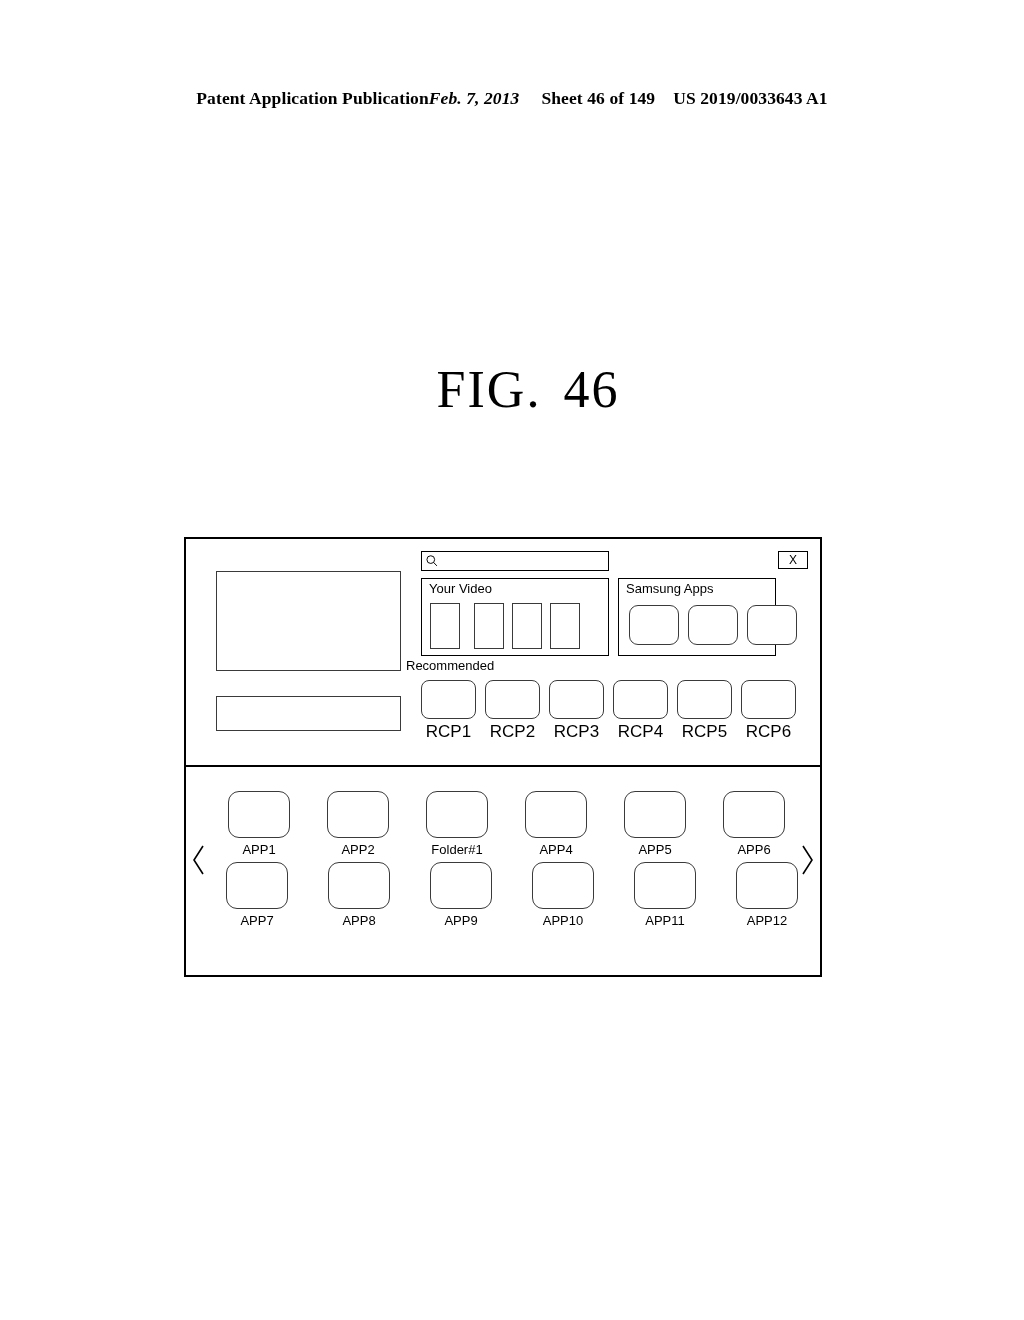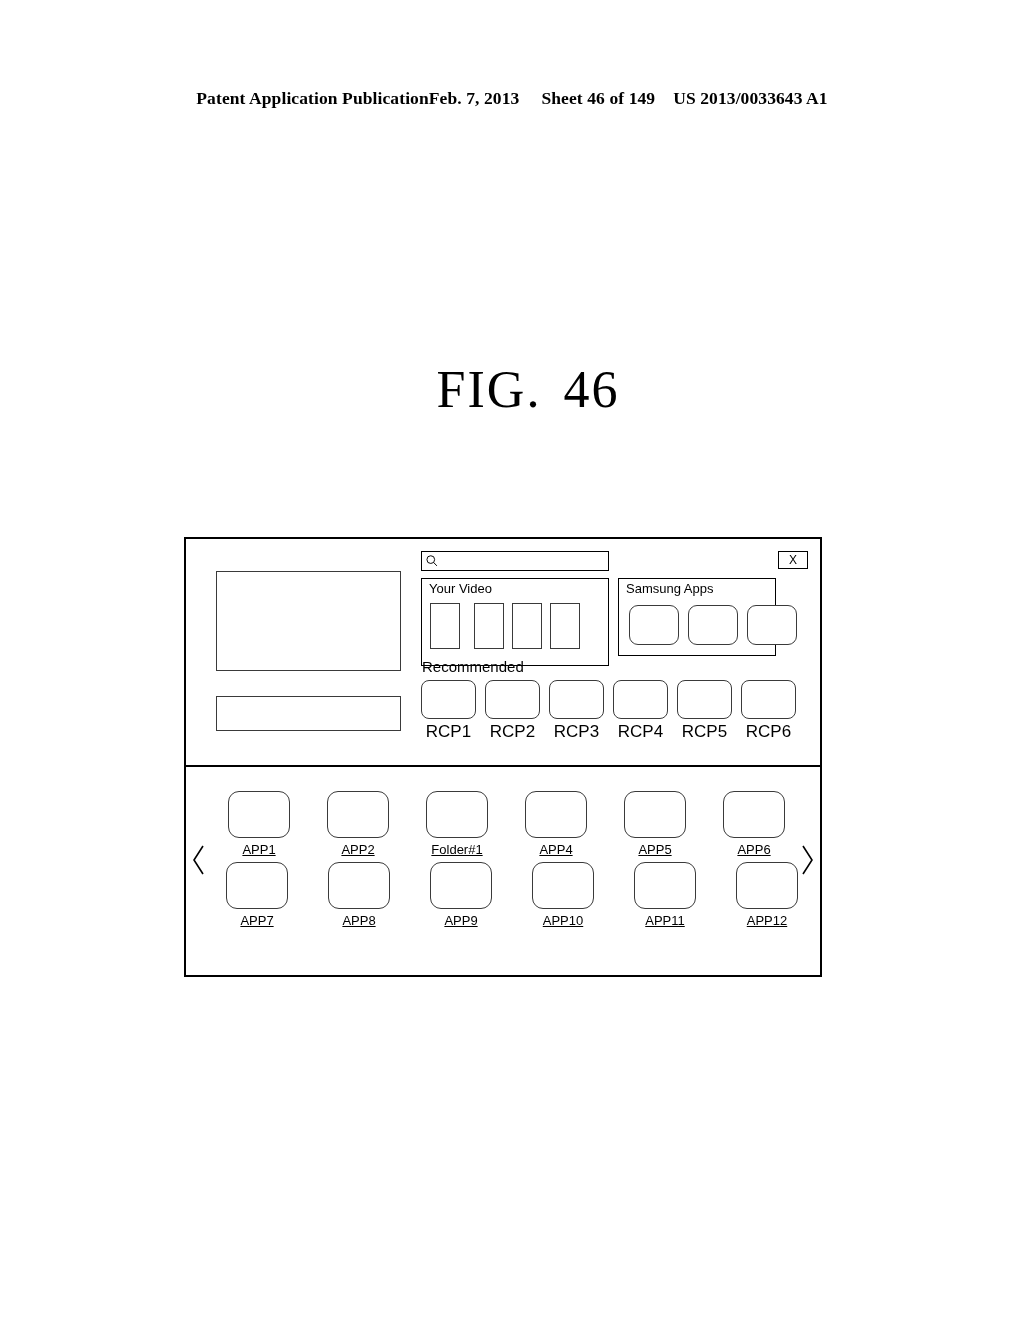--- a/index.html
+++ b/index.html
@@ -25,21 +25,21 @@
     display: flex;
     justify-content: center;
     align-items: baseline;
     font-family: "Liberation Serif", serif;
     font-weight: bold;
     font-size: 17.5px;
     letter-spacing: 0.1px;
     white-space: nowrap;
   }
   .patent-header .seg-pub   { }
-  .patent-header .seg-date  { margin-right: 22px; }
+  .patent-header .seg-date  { margin-right: 22px; font-style: italic; }
   .patent-header .seg-sheet { margin-right: 18px; }
 
   
   .fig-title {
     position: absolute;
     top: 360px;
     left: 16px;
     width: 1024px;
     text-align: center;
     font-family: "Liberation Serif", serif;
@@ -151,21 +151,21 @@
     top: 3px;
     font-size: 13px;
     line-height: 1;
     white-space: nowrap;
   }
 
   .panel-video {
     left: 235px;
     top: 39px;
     width: 188px;
-    height: 88px;
+    height: 78px;
   }
   .video-thumbs {
     position: absolute;
     left: 8px;
     top: 24px;
     width: 172px;
     height: 46px;
     display: flex;
     align-items: flex-start;
   }
@@ -200,23 +200,23 @@
     border-radius: 9px;
     box-sizing: border-box;
     background: #fff;
     margin-right: 9px;
   }
   .samsung-tile:last-child { margin-right: 0; }
 
   
   .recommended-label {
     position: absolute;
-    left: 236px;
+    left: 220px;
     top: 120px;
-    font-size: 15px;
+    font-size: 13px;
     line-height: 1;
     white-space: nowrap;
   }
   .recommended-row {
     position: absolute;
     left: 235px;
     top: 141px;
     width: 390px;
     display: flex;
   }
@@ -258,21 +258,20 @@
     height: 34px;
     top: 76px;
     display: block;
   }
   .arrow-left  { left: 4px; }
   .arrow-right { right: 4px; }
 
   .app-row {
     position: absolute;
     display: flex;
-    text-decoration: underline;
   }
   .app-row-1 {
     left: 42px;
     top: 24px;
     width: 556px;
   }
   .app-row-2 {
     left: 40px;
     top: 95px;
     width: 572px;
@@ -301,21 +300,21 @@
     white-space: nowrap;
   }
 </style>
 </head>
 <body>
 
 <div class="patent-header">
   <span class="seg-pub">Patent Application Publication</span>
   <span class="seg-date">Feb. 7, 2013</span>
   <span class="seg-sheet">Sheet 46 of 149</span>
-  <span class="seg-num">US 2013/0033643 A1</span>
+  <span class="seg-num">US 2019/0033643 A1</span>
 </div>
 
 <div class="fig-title">
   <span>FIG.</span><span class="fig-num">46</span>
 </div>
 
 <div class="device">
 
   <div class="top-section">
 

